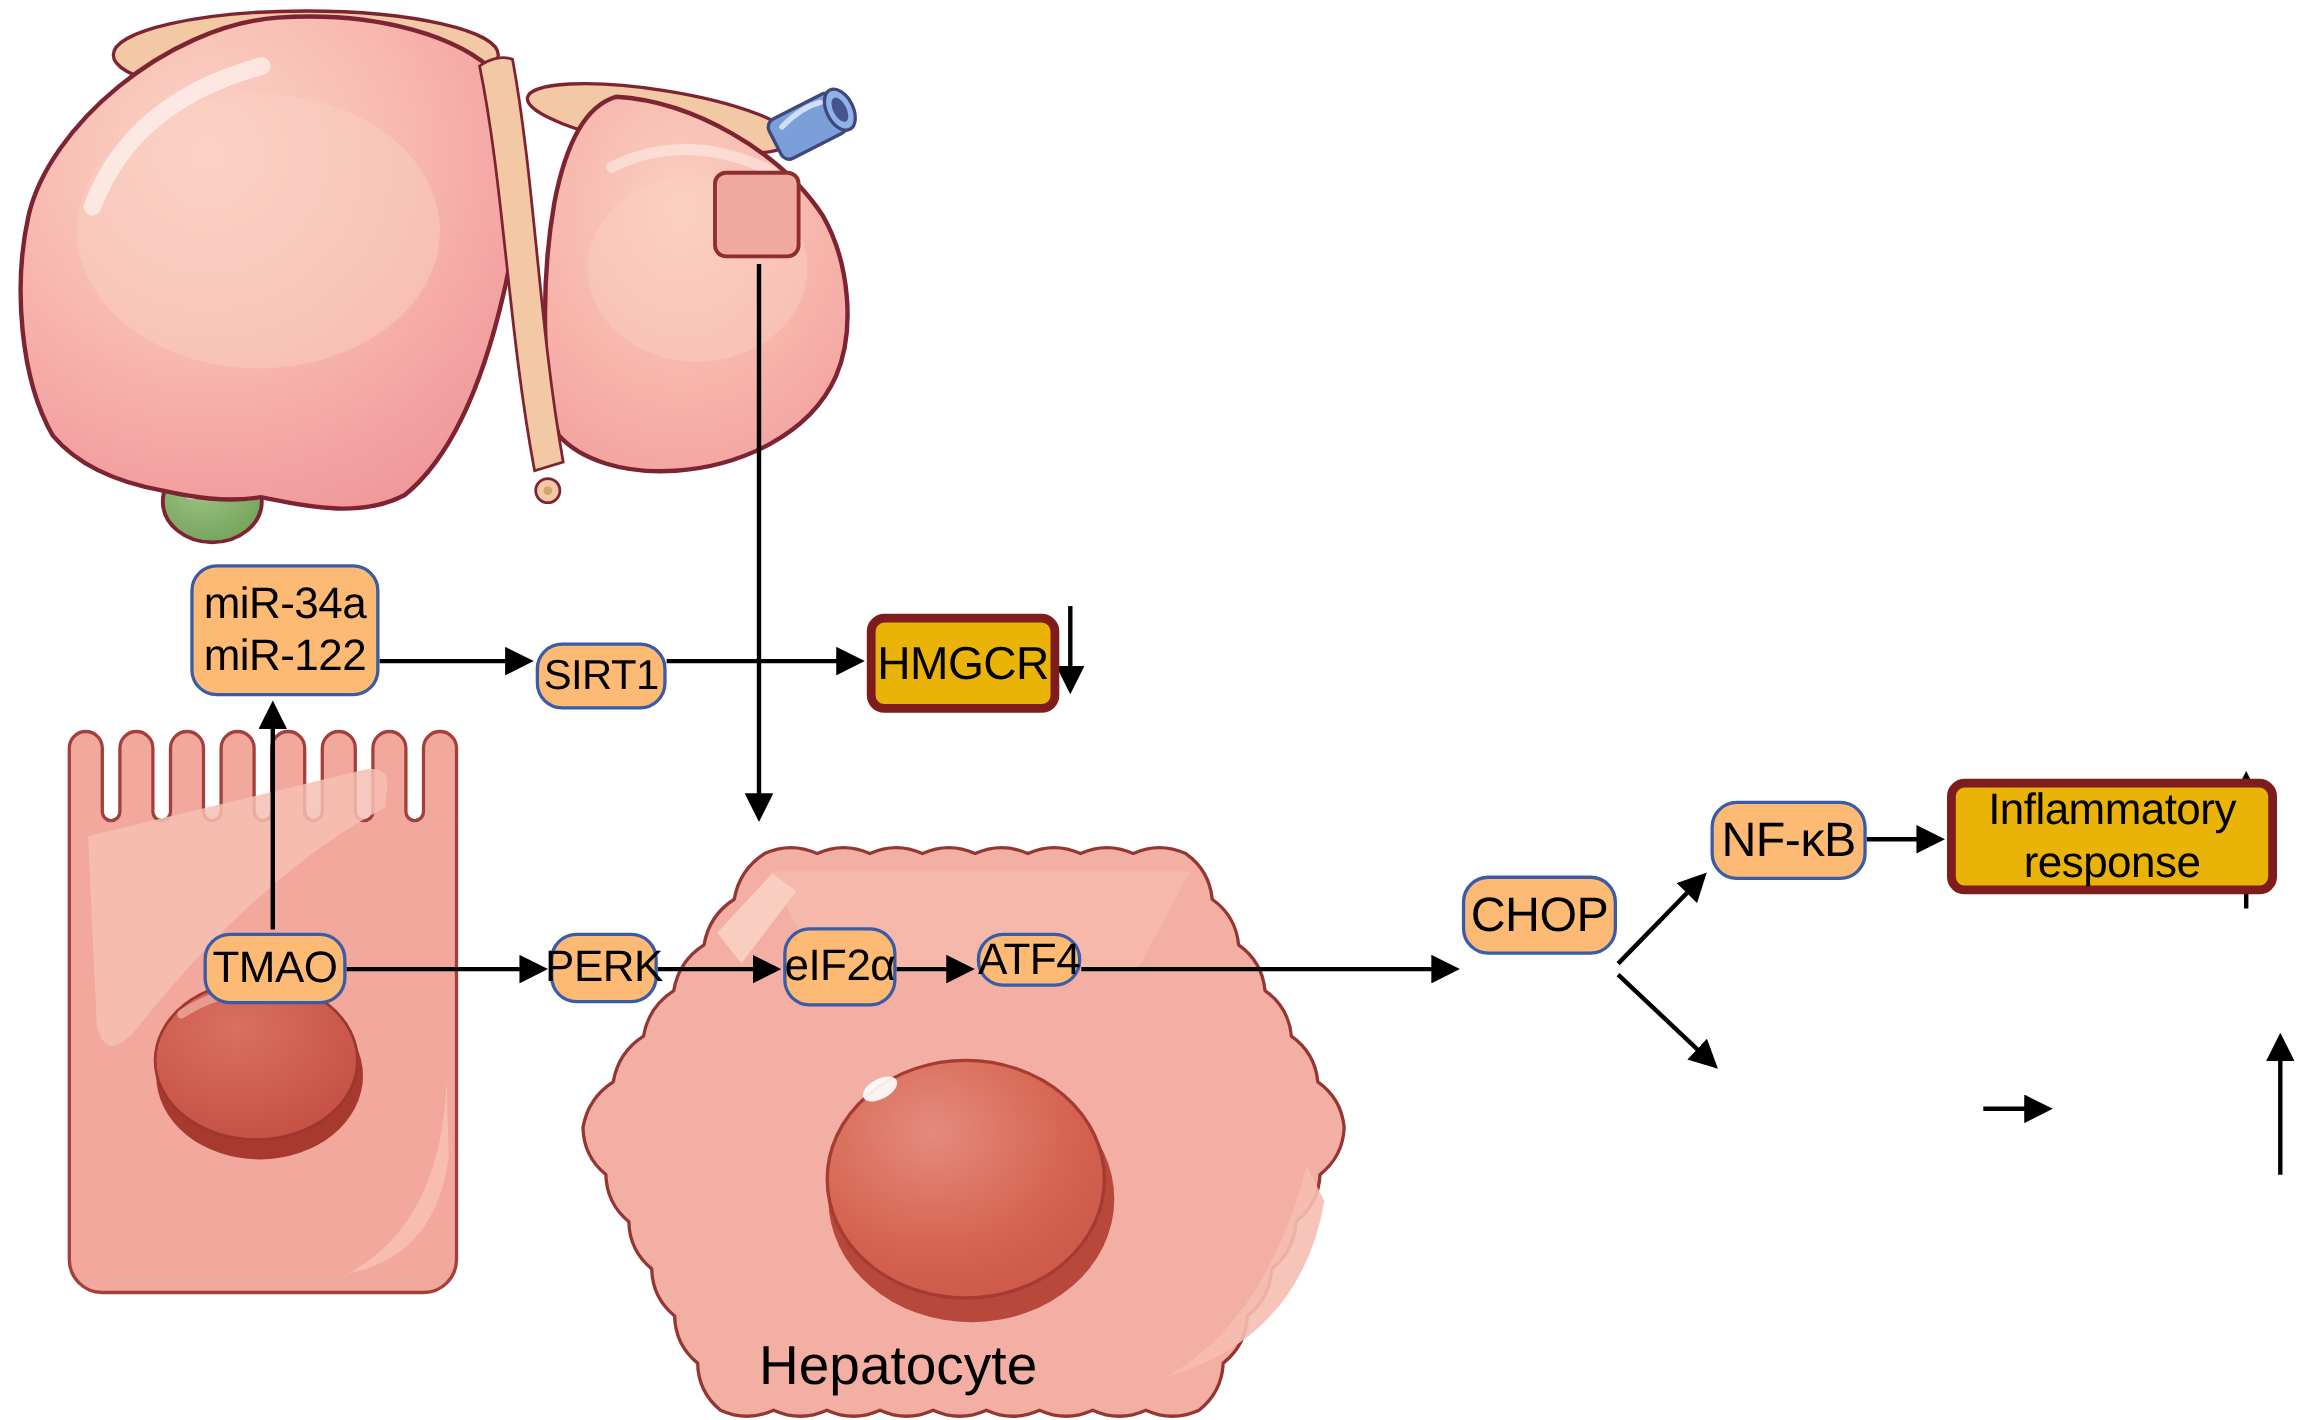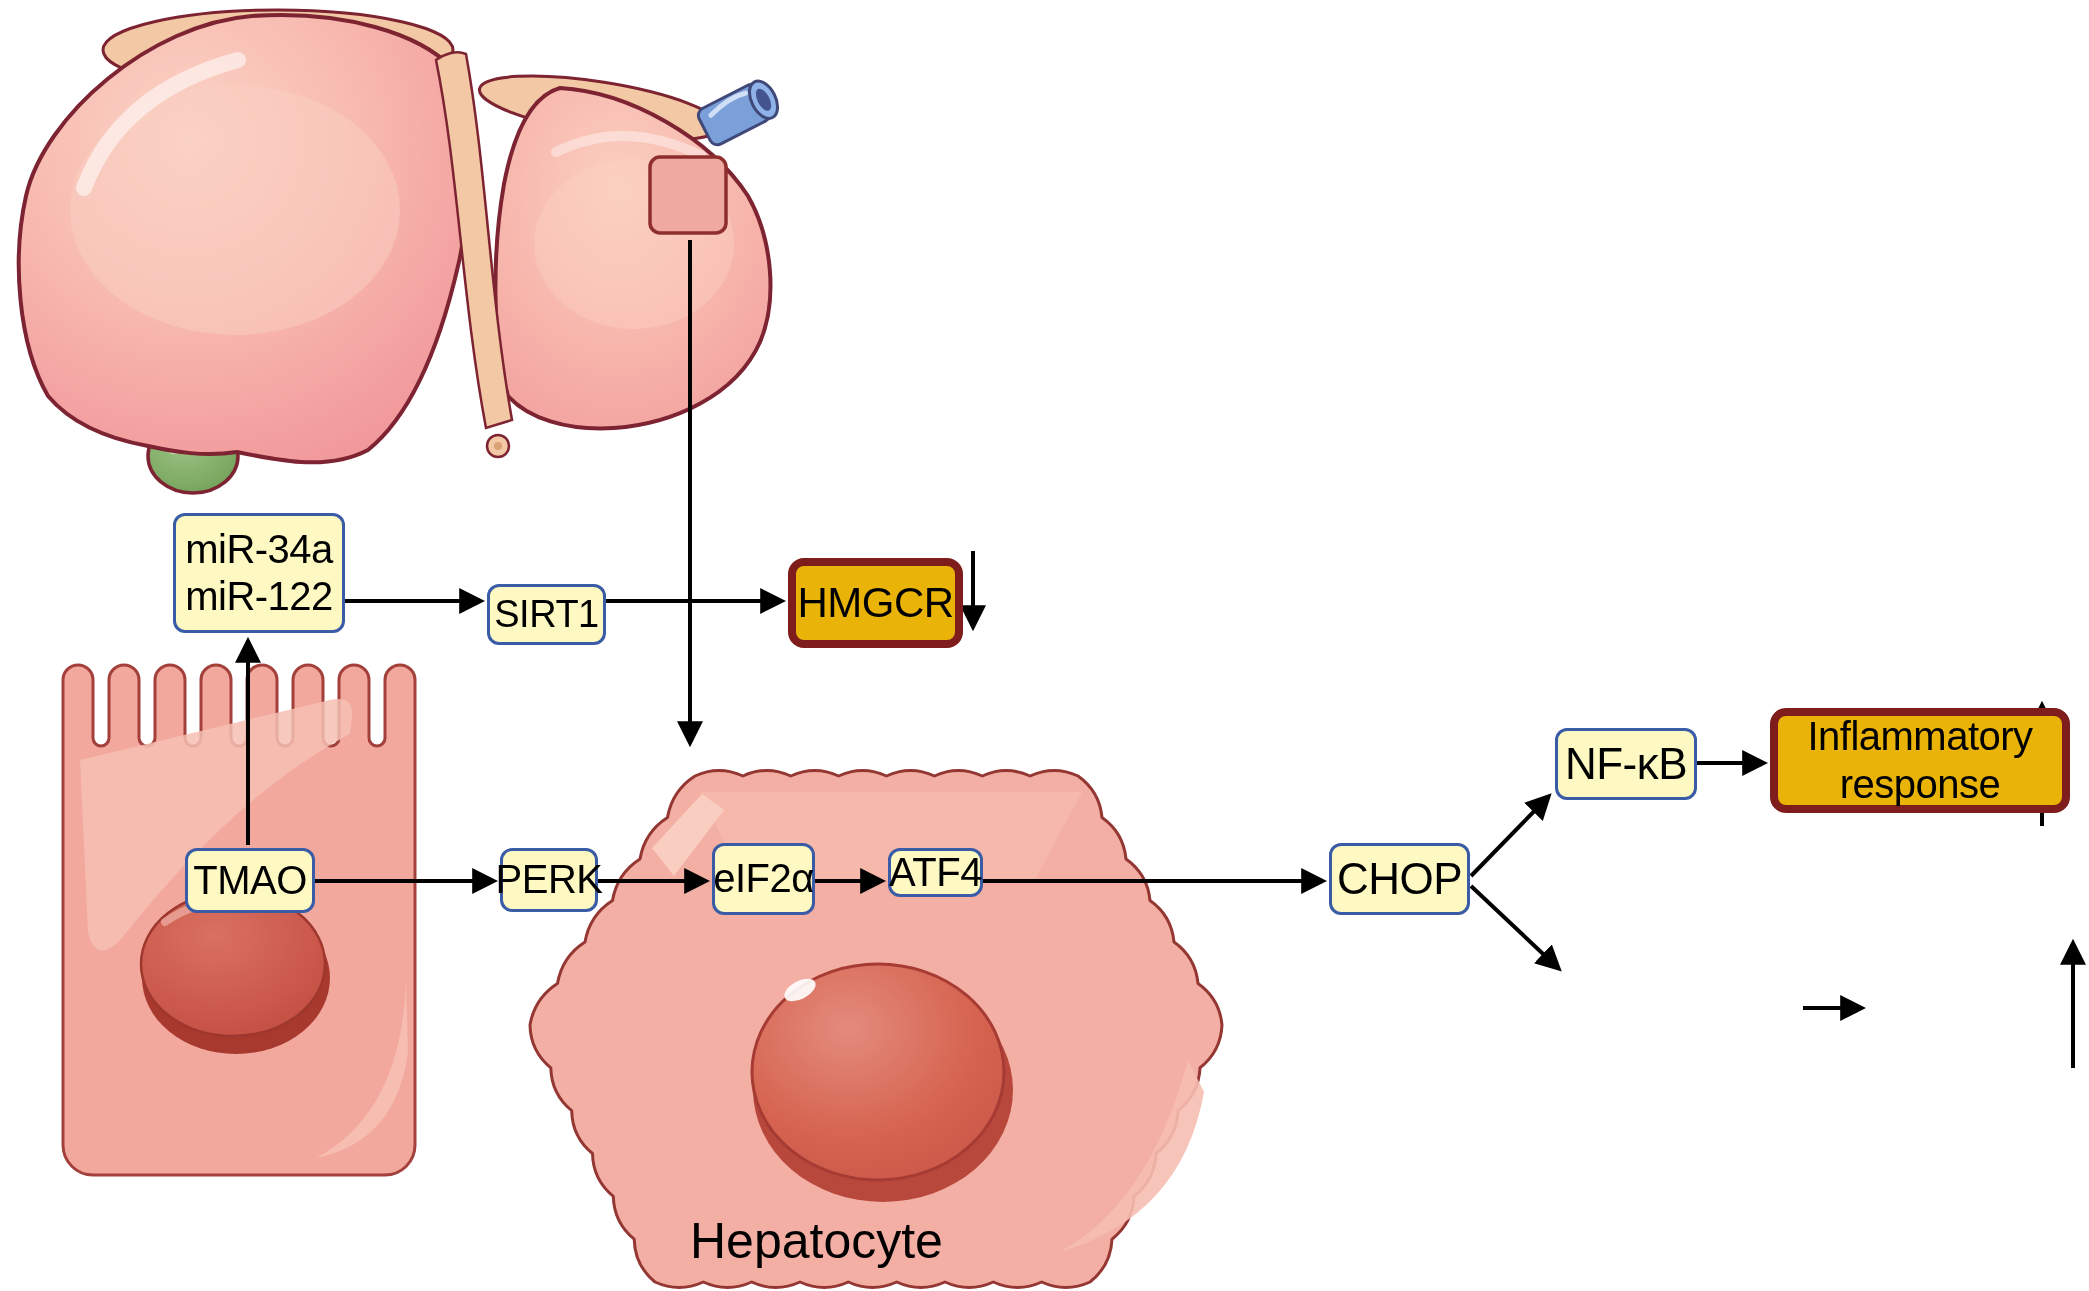--- a/index.html
+++ b/index.html
@@ -1,21 +1,21 @@
 <!DOCTYPE html>
 <html><head>
 <meta charset="utf-8">
 <style>
   html,body{margin:0;padding:0;background:#ffffff}
   .canvas{position:relative;width:2089px;height:1291px;background:#ffffff;overflow:hidden;
           font-family:"Liberation Sans", sans-serif;}
   svg.layer{position:absolute;left:0;top:0;width:2089px;height:1291px;z-index:1}
   .node{position:absolute;display:flex;flex-direction:column;align-items:center;justify-content:center;
         text-align:center;color:#000;box-sizing:border-box;z-index:2;line-height:1.18;letter-spacing:-0.5px}
-  .node.blue{background:#fef9c3;border:3px solid #3A5BA5;border-radius:12px}
+  .node.blue{background:#fdba74;border:3px solid #3A5BA5;border-radius:24px}
   .node.red{background:#eab308;border:8px solid #7f1d1d;border-radius:16px}
   .hep-label{position:absolute;z-index:2;color:#000;font-size:50px;text-align:left;letter-spacing:0}
 </style>
 </head>
 <body>
 
 <div class="canvas">
 
   <svg class="layer" viewBox="0 0 2089 1291" xmlns="http://www.w3.org/2000/svg">
     <defs>
@@ -144,21 +144,21 @@
   </div>
 
   <div class="node blue" style="left:712px;top:843px;width:103px;height:72px;font-size:40px">
     <span>eIF2α</span>
   </div>
 
   <div class="node blue" style="left:888px;top:848px;width:95px;height:49px;font-size:40px">
     <span>ATF4</span>
   </div>
 
-  <div class="node blue" style="left:1329px;top:843px;width:141px;height:72px;font-size:44px">
+  <div class="node blue" style="left:1329px;top:796px;width:141px;height:72px;font-size:44px">
     <span>CHOP</span>
   </div>
 
   <div class="node blue" style="left:1555px;top:728px;width:142px;height:72px;font-size:44px">
     <span>NF-κB</span>
   </div>
 
 
   <div class="node red" style="left:1770px;top:708px;width:300px;height:105px;font-size:40px">
     <span>Inflammatory</span>

